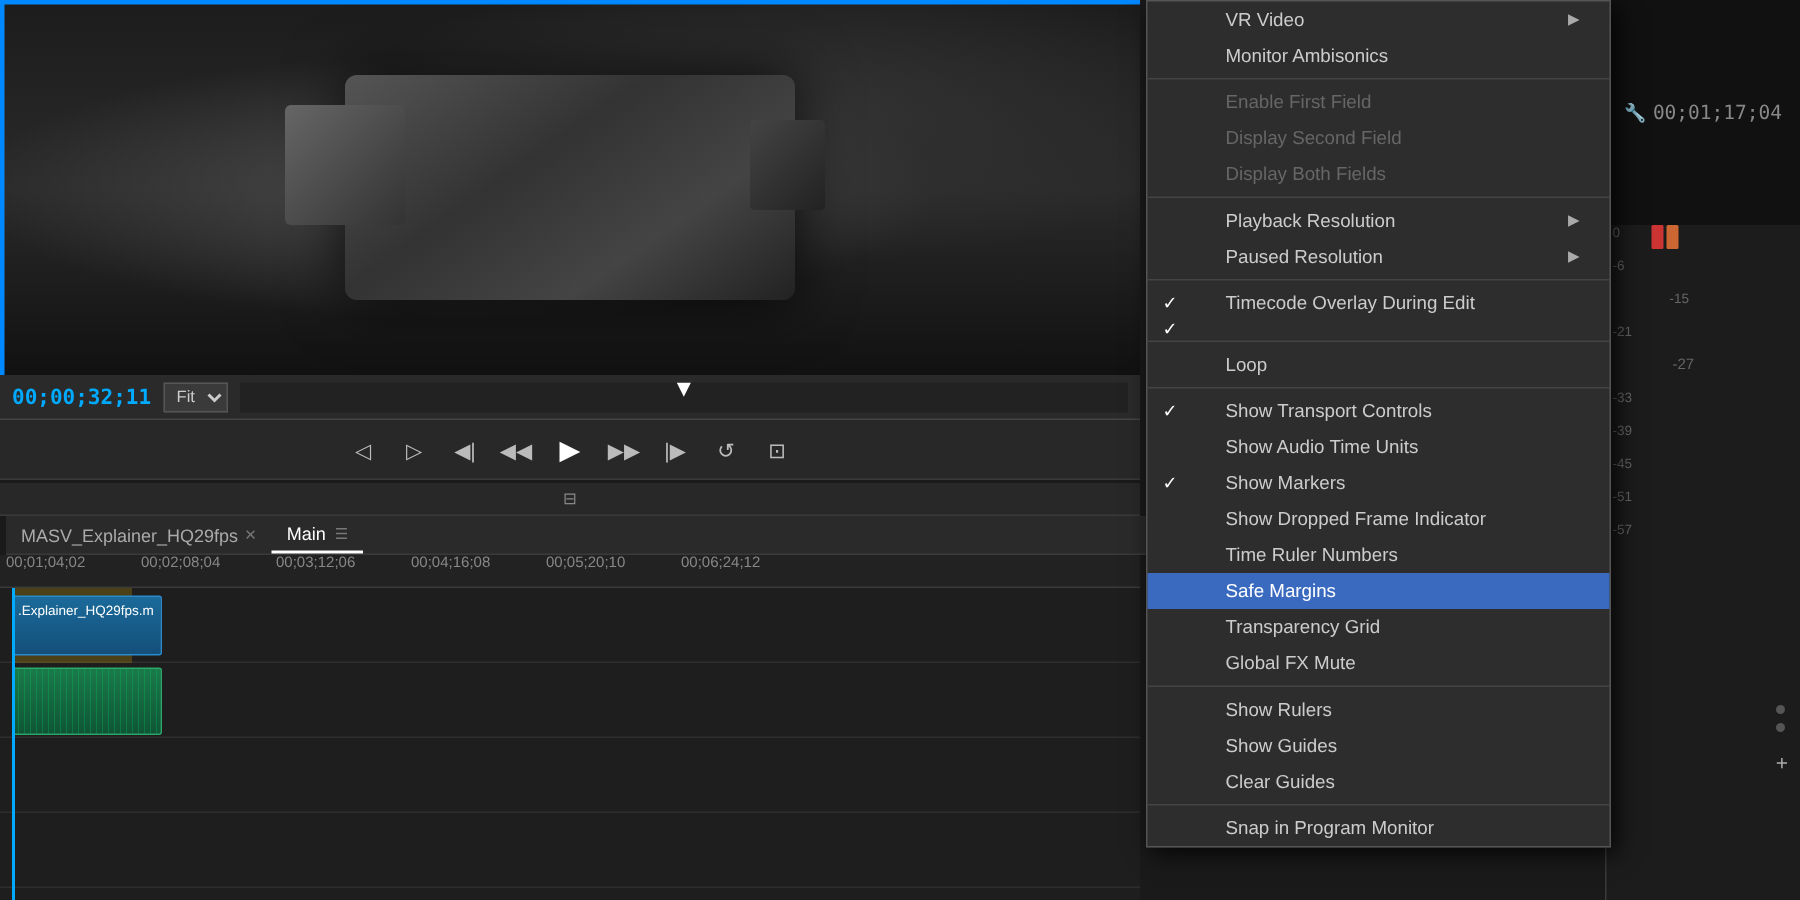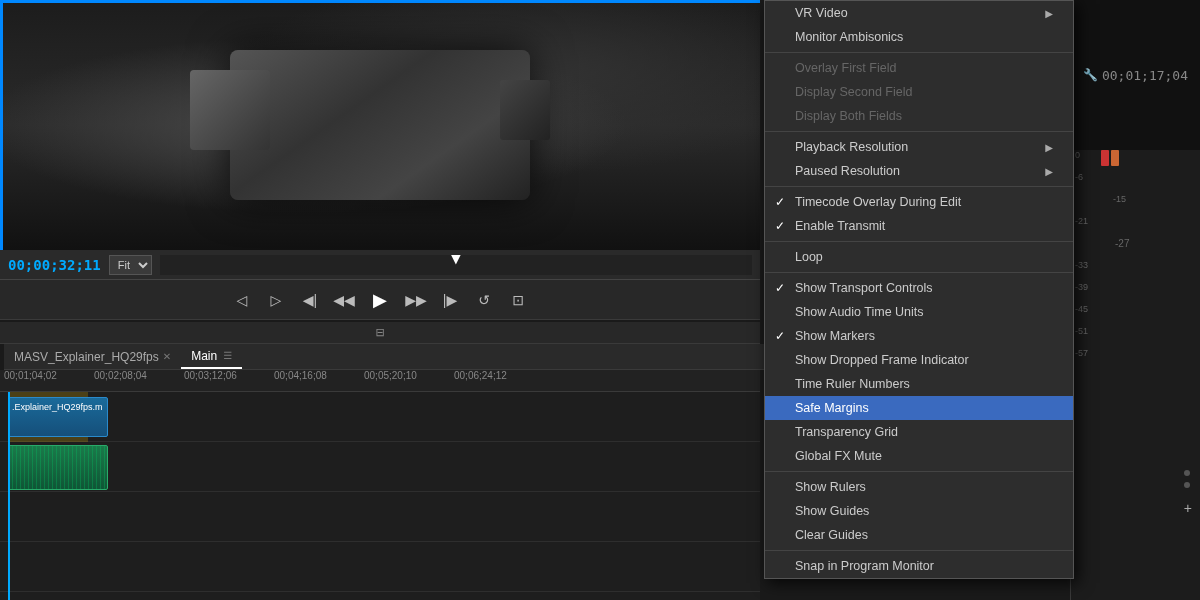--- a/index.html
+++ b/index.html
@@ -321,20 +321,21 @@
       color: #fff;
       font-size: 12px;
     }
     .menu-arrow {
       color: #aaa;
       font-size: 10px;
       margin-left: 10px;
     }
     .menu-item-text {
       flex: 1;
+      margin-left: 22px;
     }
 
     
     .right-panel {
       position: absolute;
       right: 0; top: 0;
       width: 130px;
       height: 600px;
       background: #1c1c1c;
       border-left: 1px solid #3a3a3a;
@@ -463,21 +464,21 @@
   <div id="menu-container">
       <div class="menu-item">
         <span class="menu-item-text">VR Video</span>
         <span class="menu-arrow">▶</span>
       </div>
       <div class="menu-item">
         <span class="menu-item-text">Monitor Ambisonics</span>
       </div>
       <div class="menu-separator"></div>
       <div class="menu-item disabled">
-        <span class="menu-item-text">Overlay First Field</span>
+        <span class="menu-item-text">Enable First Field</span>
       </div>
       <div class="menu-item disabled">
         <span class="menu-item-text">Display Second Field</span>
       </div>
       <div class="menu-item disabled">
         <span class="menu-item-text">Display Both Fields</span>
       </div>
       <div class="menu-separator"></div>
       <div class="menu-item">
         <span class="menu-item-text">Playback Resolution</span>
@@ -487,21 +488,20 @@
         <span class="menu-item-text">Paused Resolution</span>
         <span class="menu-arrow">▶</span>
       </div>
       <div class="menu-separator"></div>
       <div class="menu-item">
         <span class="menu-check">✓</span>
         <span class="menu-item-text">Timecode Overlay During Edit</span>
       </div>
       <div class="menu-item">
         <span class="menu-check">✓</span>
-        <span class="menu-item-text">Enable Transmit</span>
       </div>
       <div class="menu-separator"></div>
       <div class="menu-item">
         <span class="menu-item-text">Loop</span>
       </div>
       <div class="menu-separator"></div>
       <div class="menu-item">
         <span class="menu-check">✓</span>
         <span class="menu-item-text">Show Transport Controls</span>
       </div>

